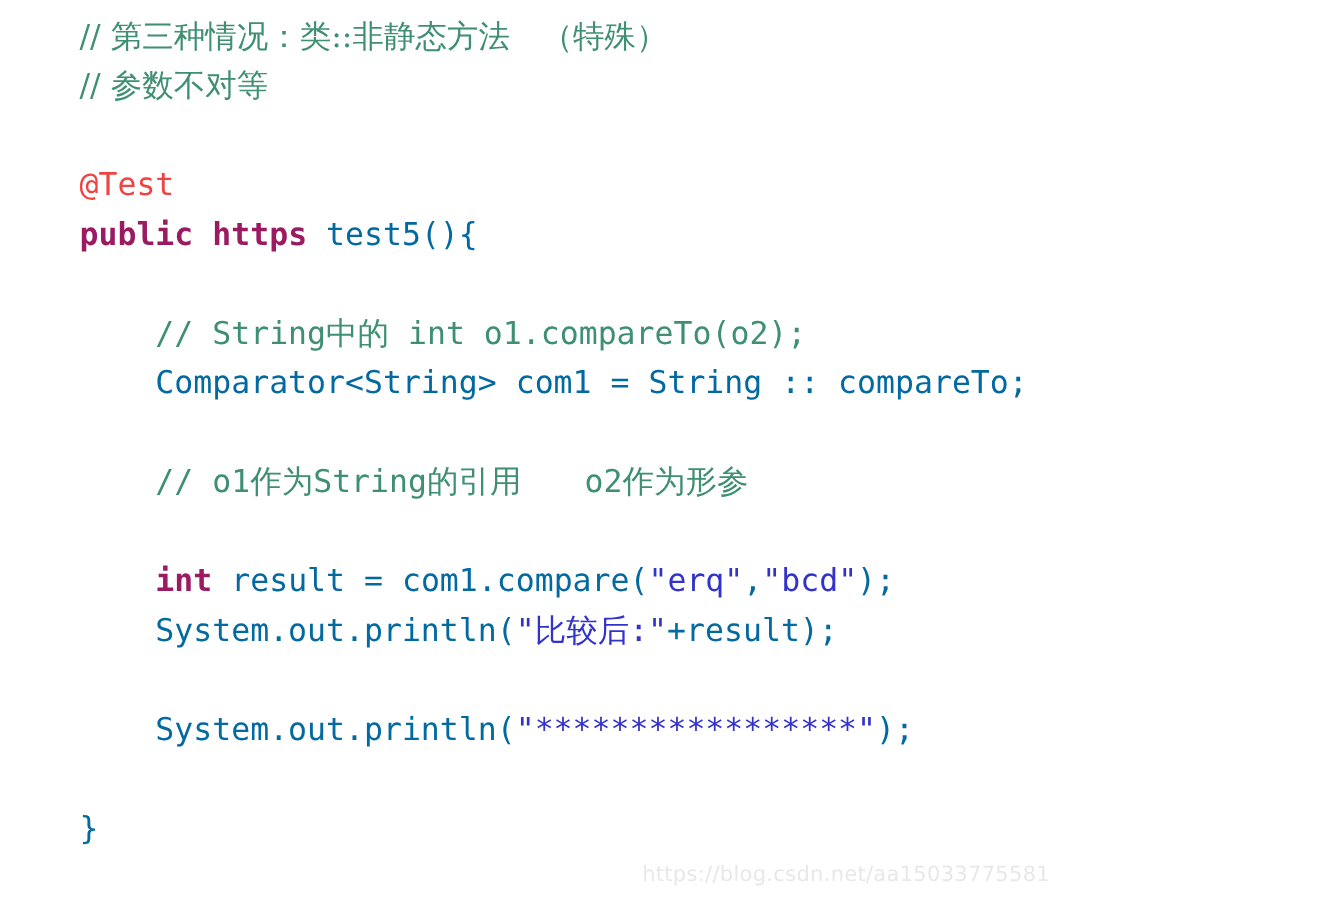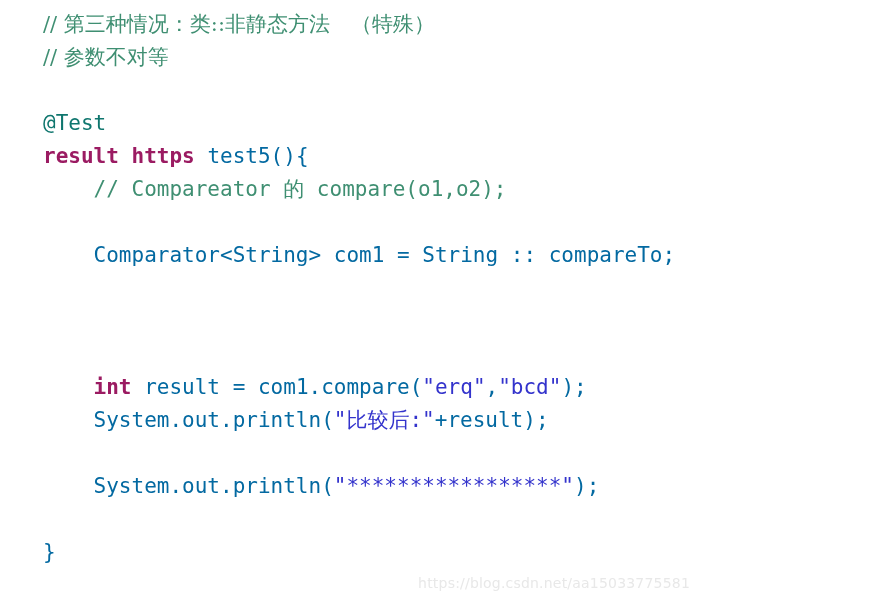--- a/index.html
+++ b/index.html
@@ -14,20 +14,21 @@
     overflow: hidden;
     font-family: "DejaVu Sans Mono", "Liberation Mono", monospace;
   }
   #code-surface {
     position: relative;
     width: 696px;
     height: 598px;
     background: #ffffff;
     box-sizing: border-box;
     padding: 8px 0 0 43px;
+    margin-left: 10px;
   }
   .code-line {
     font-family: "DejaVu Sans Mono", "Liberation Mono", monospace;
     font-size: 21px;
     line-height: 33px;
     white-space: pre;
     color: #000000;
     letter-spacing: 0px;
     height: 33px;
   }
@@ -41,21 +42,21 @@
   }
   .tok-comment-cjk {
     color: #3f8f72;
     font-family: "DejaVu Serif", "Liberation Serif", serif;
   }
   .tok-keyword {
     color: #9b1b62;
     font-weight: bold;
   }
   .tok-annotation {
-    color: #0f766e;
+    color: #ef4444;
   }
   .tok-string {
     color: #3333cc;
   }
   .tok-plain {
     color: #0369a1;
   }
   #watermark {
     position: absolute;
     right: 6px;
@@ -74,31 +75,31 @@
 <div id="code-surface">
 
   <div class="code-line"><span class="tok-comment-cjk">// 第三种情况：类::非静态方法　（特殊）</span></div>
 
   <div class="code-line"><span class="tok-comment-cjk">// 参数不对等</span></div>
 
   <div class="code-line blank">&nbsp;</div>
 
   <div class="code-line"><span class="tok-annotation">@Test</span></div>
 
-  <div class="code-line"><span class="tok-keyword">result</span><span class="tok-plain"> </span><span class="tok-keyword">https</span><span class="tok-plain"> test5(){</span></div>
-
-  <div class="code-line"><span class="tok-plain">    </span><span class="tok-comment">// Compareator 的 compare(o1,o2);</span></div>
+  <div class="code-line"><span class="tok-keyword">public</span><span class="tok-plain"> </span><span class="tok-keyword">https</span><span class="tok-plain"> test5(){</span></div>
 
   <div class="code-line"><span class="tok-plain">    </span></div>
+
+  <div class="code-line"><span class="tok-plain">    </span><span class="tok-comment">// String中的 int o1.compareTo(o2);</span></div>
 
   <div class="code-line"><span class="tok-plain">    </span><span class="tok-plain">Comparator&lt;String&gt; com1 = String :: compareTo;</span></div>
 
   <div class="code-line"><span class="tok-plain">    </span></div>
 
-  <div class="code-line"><span class="tok-plain">    </span></div>
+  <div class="code-line"><span class="tok-plain">    </span><span class="tok-comment">// o1作为String的引用　　o2作为形参</span></div>
 
   <div class="code-line blank">&nbsp;</div>
 
   <div class="code-line"><span class="tok-plain">    </span><span class="tok-keyword">int</span><span class="tok-plain"> result = com1.compare(</span><span class="tok-string">"erq"</span><span class="tok-plain">,</span><span class="tok-string">"bcd"</span><span class="tok-plain">);</span></div>
 
   <div class="code-line"><span class="tok-plain">    </span><span class="tok-plain">System.out.println(</span><span class="tok-string">"比较后:"</span><span class="tok-plain">+result);</span></div>
 
   <div class="code-line blank">&nbsp;</div>
 
   <div class="code-line"><span class="tok-plain">    </span><span class="tok-plain">System.out.println(</span><span class="tok-string">"*****************"</span><span class="tok-plain">);</span></div>

